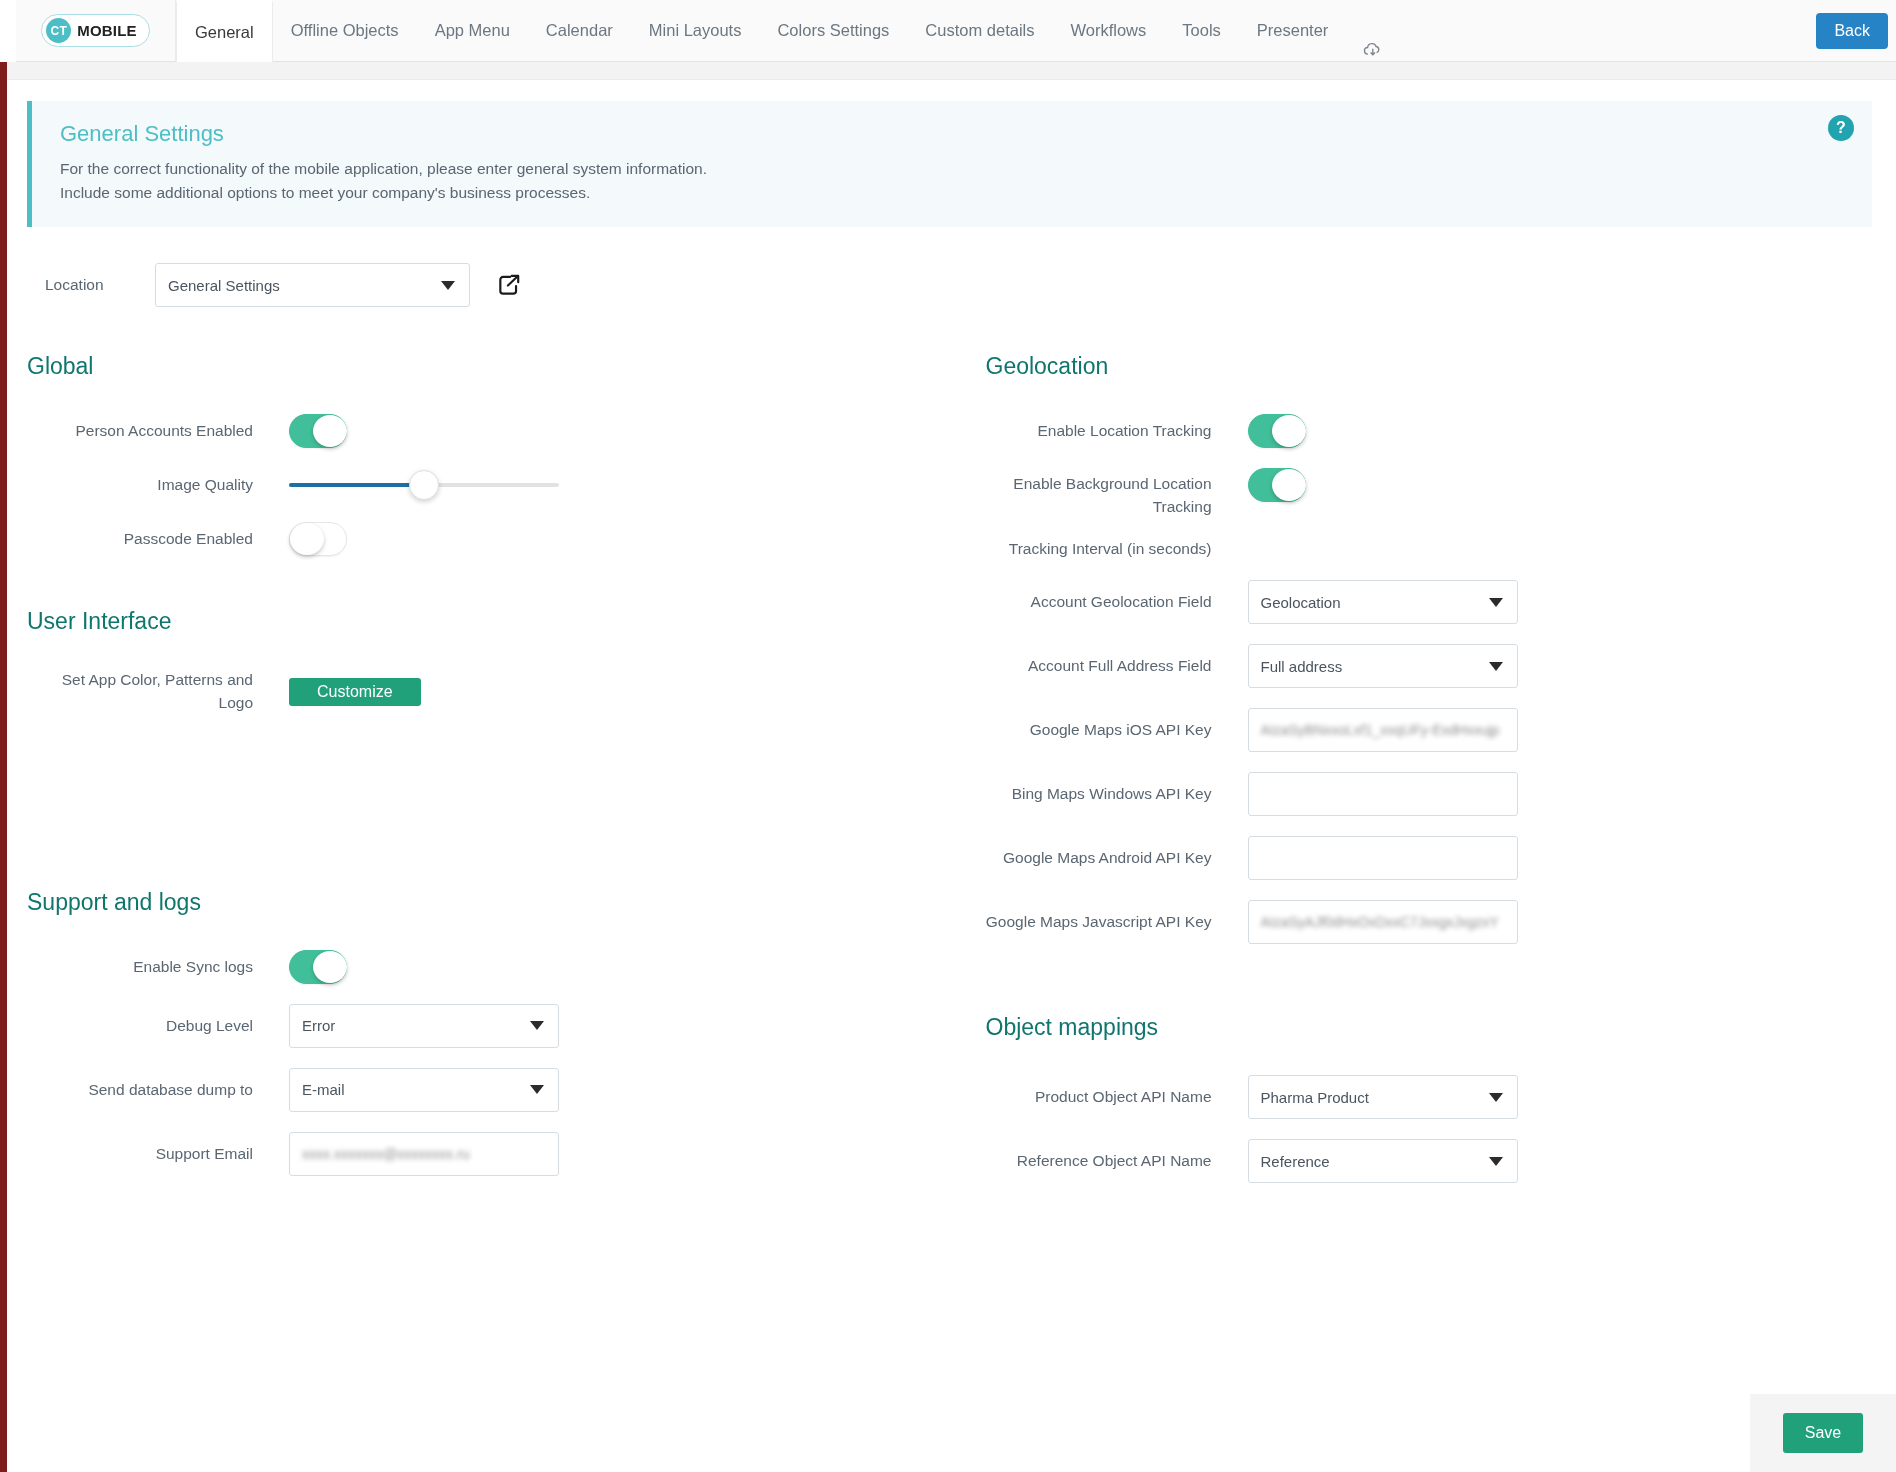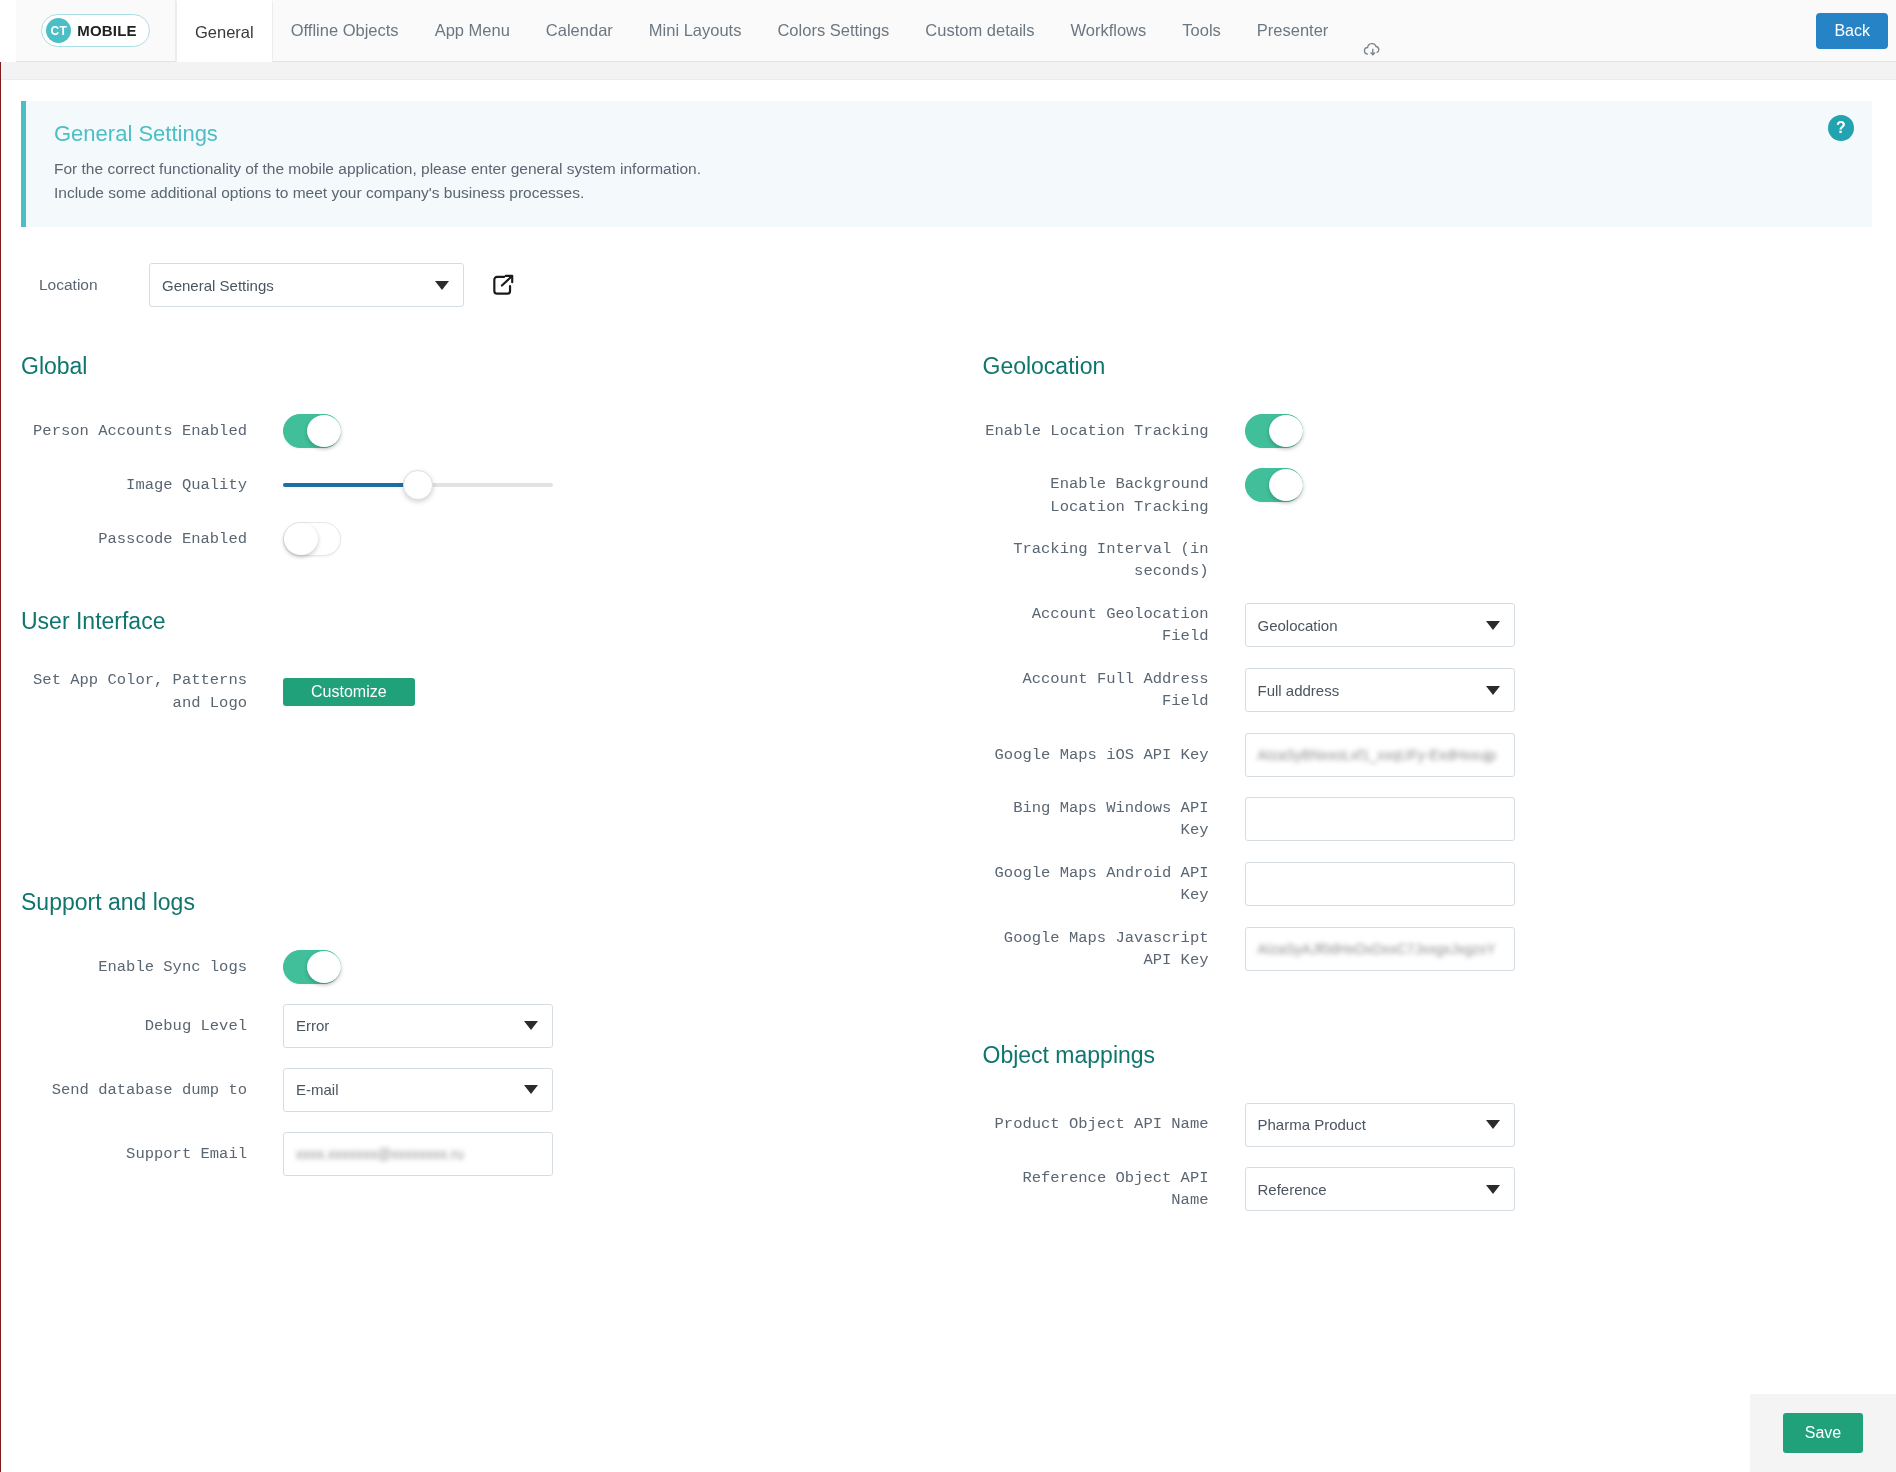--- a/index.html
+++ b/index.html
@@ -54,21 +54,21 @@
   .back-btn {
     align-self: center; margin-right: 24px;
     background: #2684c6; color: #fff; border: none; border-radius: 4px;
     font-size: 16px; padding: 9px 18px; cursor: pointer;
     font-family: "Liberation Sans", sans-serif;
   }
 
   
   .page {
     position: absolute; top: 62px; left: 0; width: 1896px; height: 1410px;
-    background: #ffffff; border-left: 1px solid #7f1d1d;
+    background: #ffffff; border-left: 7px solid #7f1d1d;
     overflow: hidden;
   }
   .gray-strip { height: 18px; background: #f3f3f3; border-bottom: 1px solid #ececec; }
 
   
   .banner {
     margin: 21px 24px 0 20px;
     background: #f4f9fb;
     border-left: 5px solid #4cbfc6;
     padding: 20px 24px 22px 28px;
@@ -113,21 +113,21 @@
     margin: 0 0 34px 0;
   }
   .col .section-title.second { margin-top: 52px; }
 
   .field-row {
     display: flex; align-items: center; margin-bottom: 20px;
   }
   .field-row.tall { align-items: flex-start; }
   .field-label {
     width: 262px; text-align: right; padding-right: 36px;
-    font-size: 15.5px; color: #5a6672; line-height: 1.45; font-family: Liberation Mono, monospace;
+    font-size: 15.5px; color: #5a6672; line-height: 1.45;
   }
   .field-row.tall .field-label { padding-top: 5px; }
   .field-ctl { display: flex; align-items: center; }
 
   
   .toggle {
     width: 58px; height: 34px; border-radius: 17px;
     background: #ffffff; border: 1px solid #e4e8ea;
     position: relative; cursor: pointer; flex: none;
     box-shadow: 0 1px 2px rgba(0,0,0,.06);

